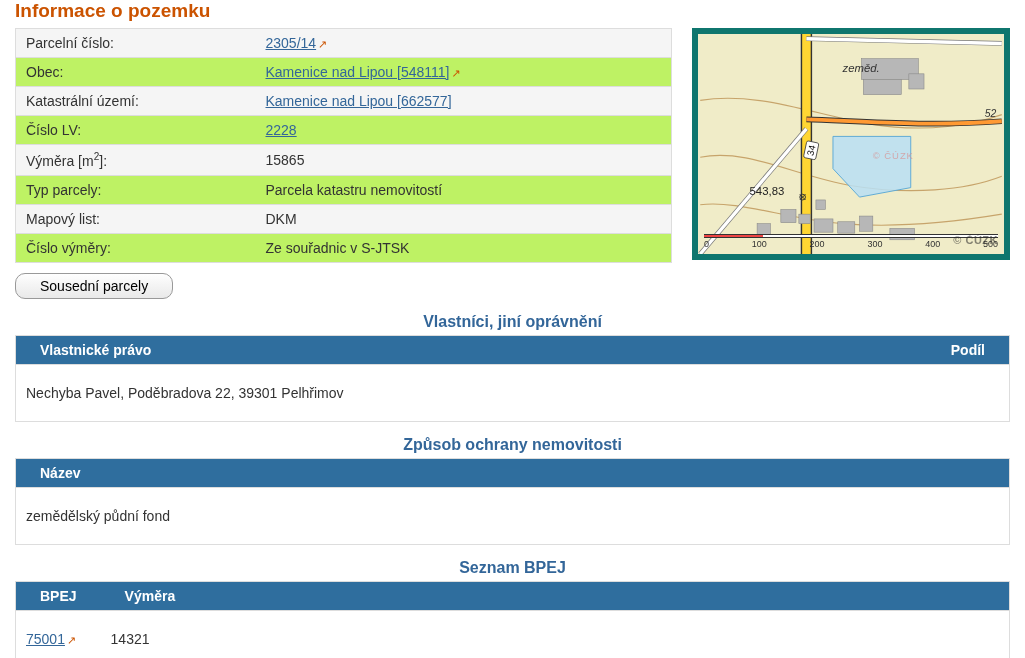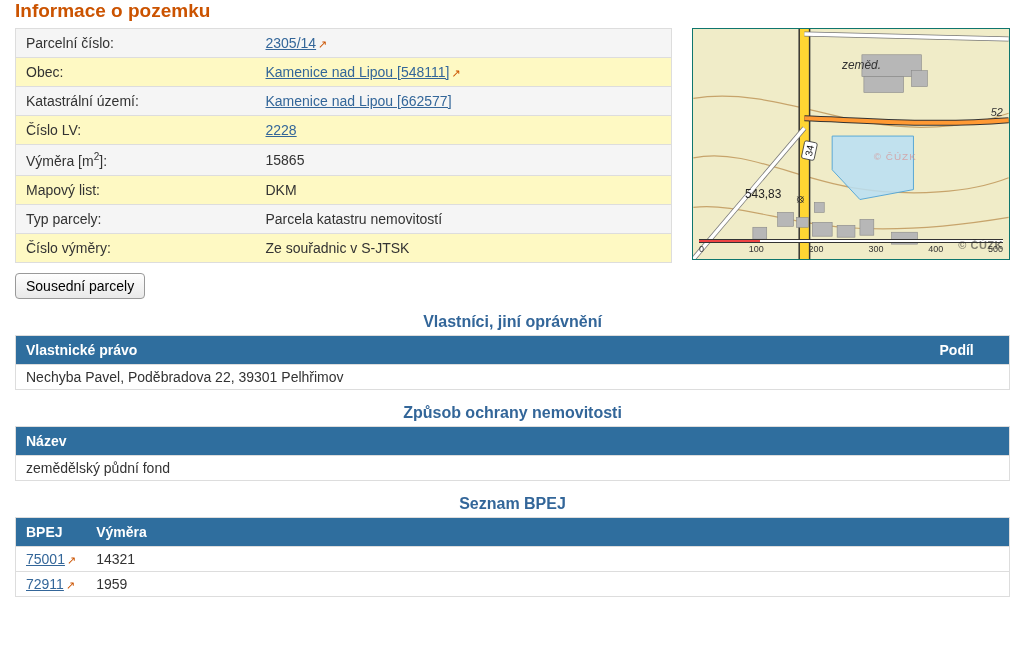--- a/index.html
+++ b/index.html
@@ -39,21 +39,21 @@
   table.summary {
     width: 100%;
     border-collapse: collapse;
     border: 1px solid #ddd;
     padding-left: 28px;
   }
   table.summary td {
     border-top: 1px solid #ddd;
     padding: 6px 10px;
     vertical-align: middle;
-    background: #fef9c3;
+    background: #bef264;
   }
   table.summary tr:nth-child(odd) td {
     background: #f5f5f5;
   }
   table.summary td.label {
     width: 240px;
     color: #333;
   }
   a.link {
     color: #336699;
@@ -61,51 +61,51 @@
     cursor: pointer;
   }
   .ext-icon {
     color: #cb5300;
     font-size: 11px;
     margin-left: 2px;
     text-decoration: none;
   }
   .btn {
     margin-top: 10px;
-    padding: 4px 10px;
+    padding: 4px 24px;
     border: 1px solid #999;
-    border-radius: 4px;
+    border-radius: 10px;
     background: linear-gradient(#fefefe, #e9e9e9);
     font-family: inherit;
     font-size: 14px;
     cursor: pointer;
   }
   table.data {
     width: 100%;
     border-collapse: collapse;
     border: 1px solid #ddd;
   }
   table.data th {
     background: #2f6e9e;
     color: #fff;
     font-weight: 700;
     text-align: left;
-    padding: 6px 10px;
+    padding: 6px 24px;
   }
   table.data th.right { }
   table.data td {
-    padding: 4px 10px;
+    padding: 20px 10px;
     border-top: 1px solid #ddd;
     background: #fff;
   }
   
   .map-frame {
     width: 318px;
     height: 232px;
-    border: 1px solid #0f766e;
+    border: 6px solid #0f766e;
     background: #f0ecc8;
     position: relative;
     overflow: hidden;
   }
   .map-frame svg { width: 100%; height: 100%; display: block; }
   .scalebar {
     position: absolute;
     left: 6px; right: 6px; bottom: 4px;
     height: 16px;
   }
@@ -159,26 +159,26 @@
           </tr>
           <tr>
             <td class="label">Číslo LV:</td>
             <td><a class="link">2228</a></td>
           </tr>
           <tr>
             <td class="label">Výměra [m<sup>2</sup>]:</td>
             <td>15865</td>
           </tr>
           <tr>
+            <td class="label">Typ parcely:</td>
+            <td>Parcela katastru nemovitostí</td>
+          </tr>
+          <tr>
             <td class="label">Mapový list:</td>
             <td>DKM</td>
-          </tr>
-          <tr>
-            <td class="label">Typ parcely:</td>
-            <td>Parcela katastru nemovitostí</td>
           </tr>
           <tr>
             <td class="label">Číslo výměry:</td>
             <td>Ze souřadnic v S-JTSK</td>
           </tr>
         </tbody>
     </table>
     <button class="btn">Sousední parcely</button>
   </div>
 

